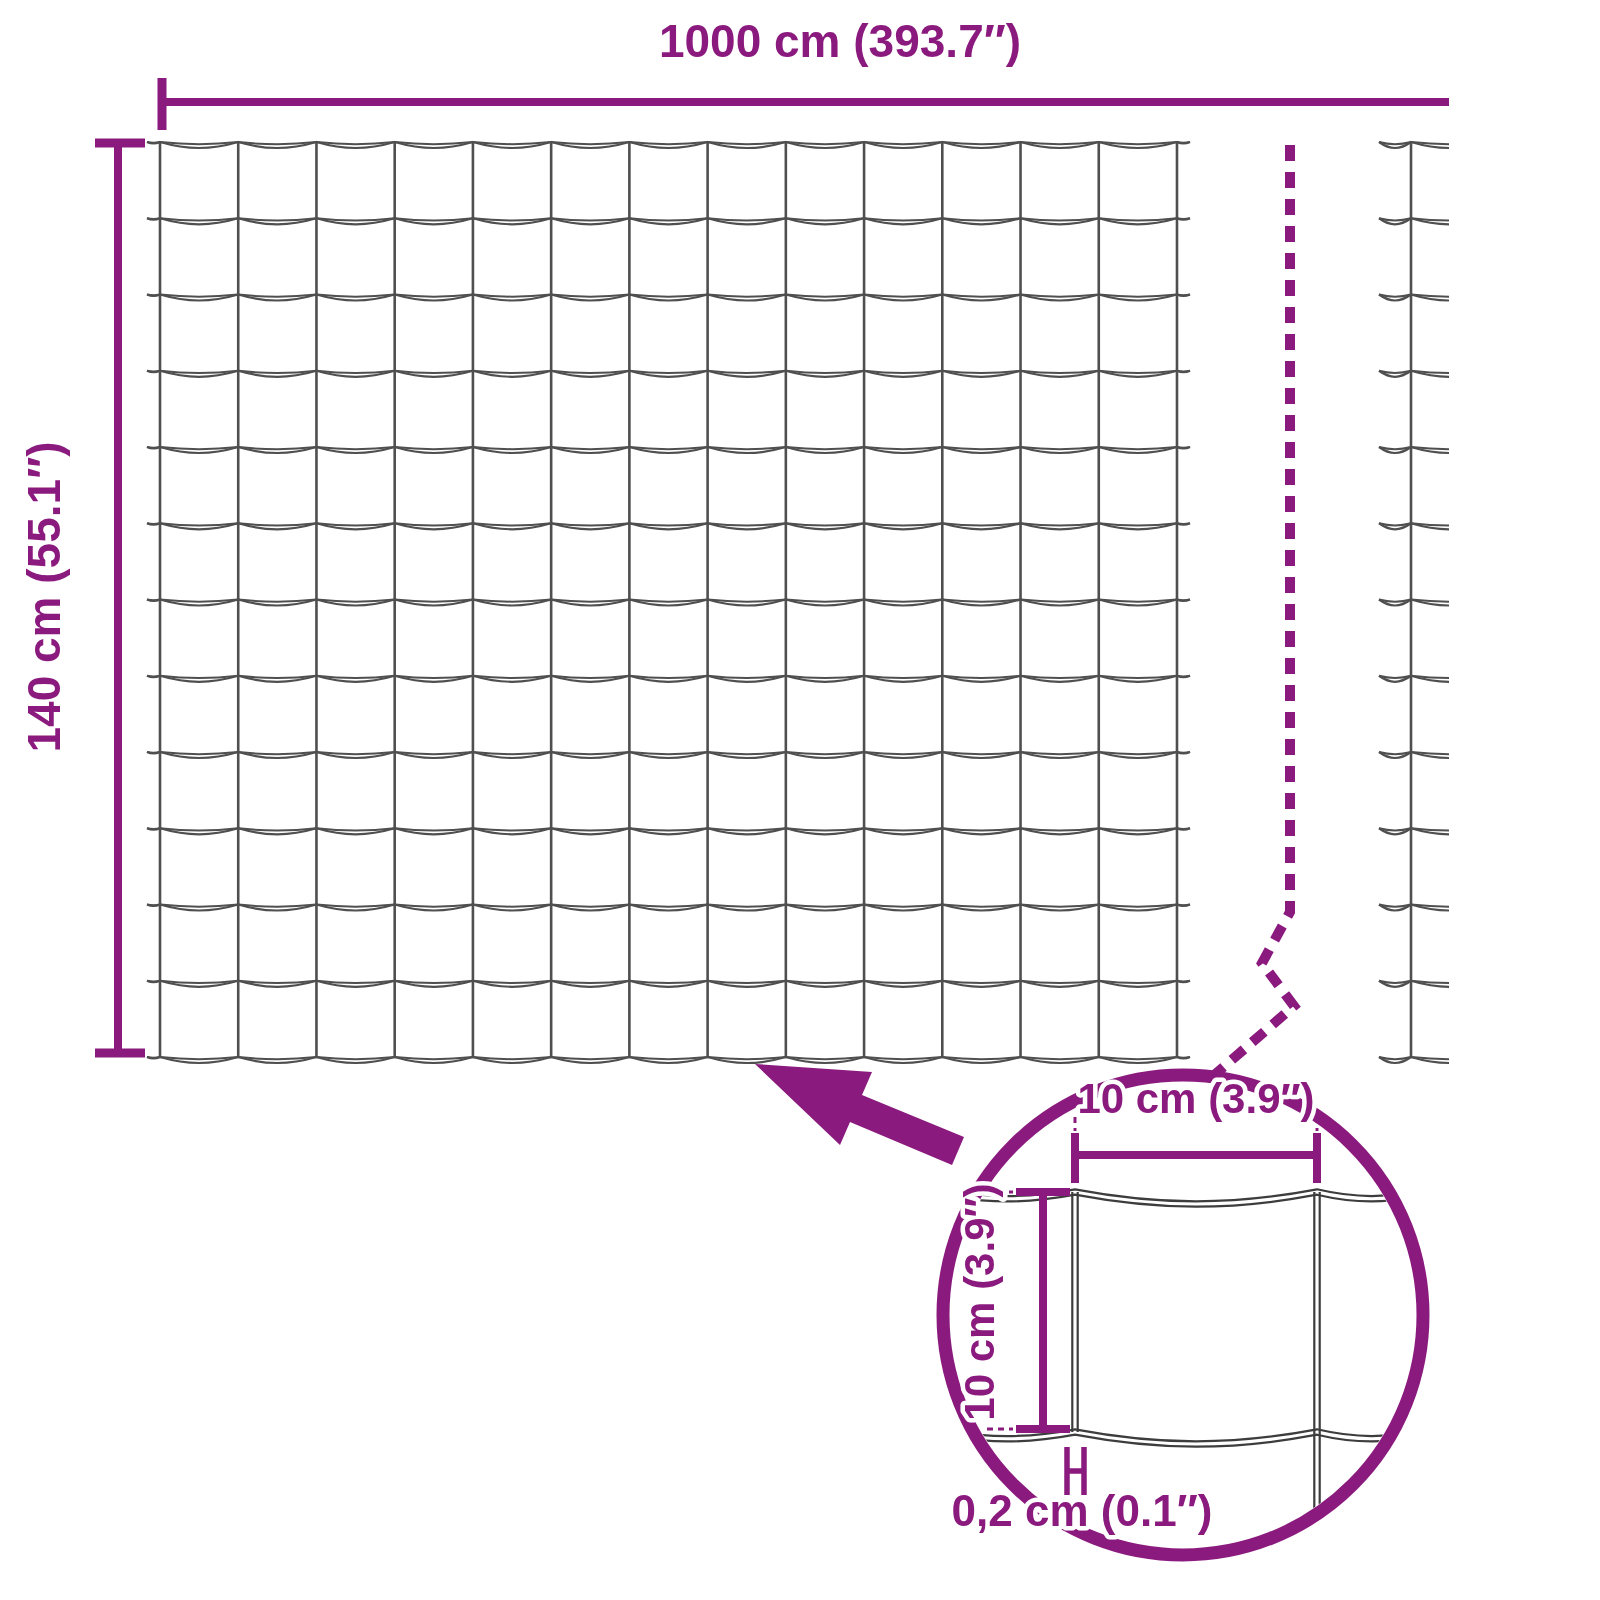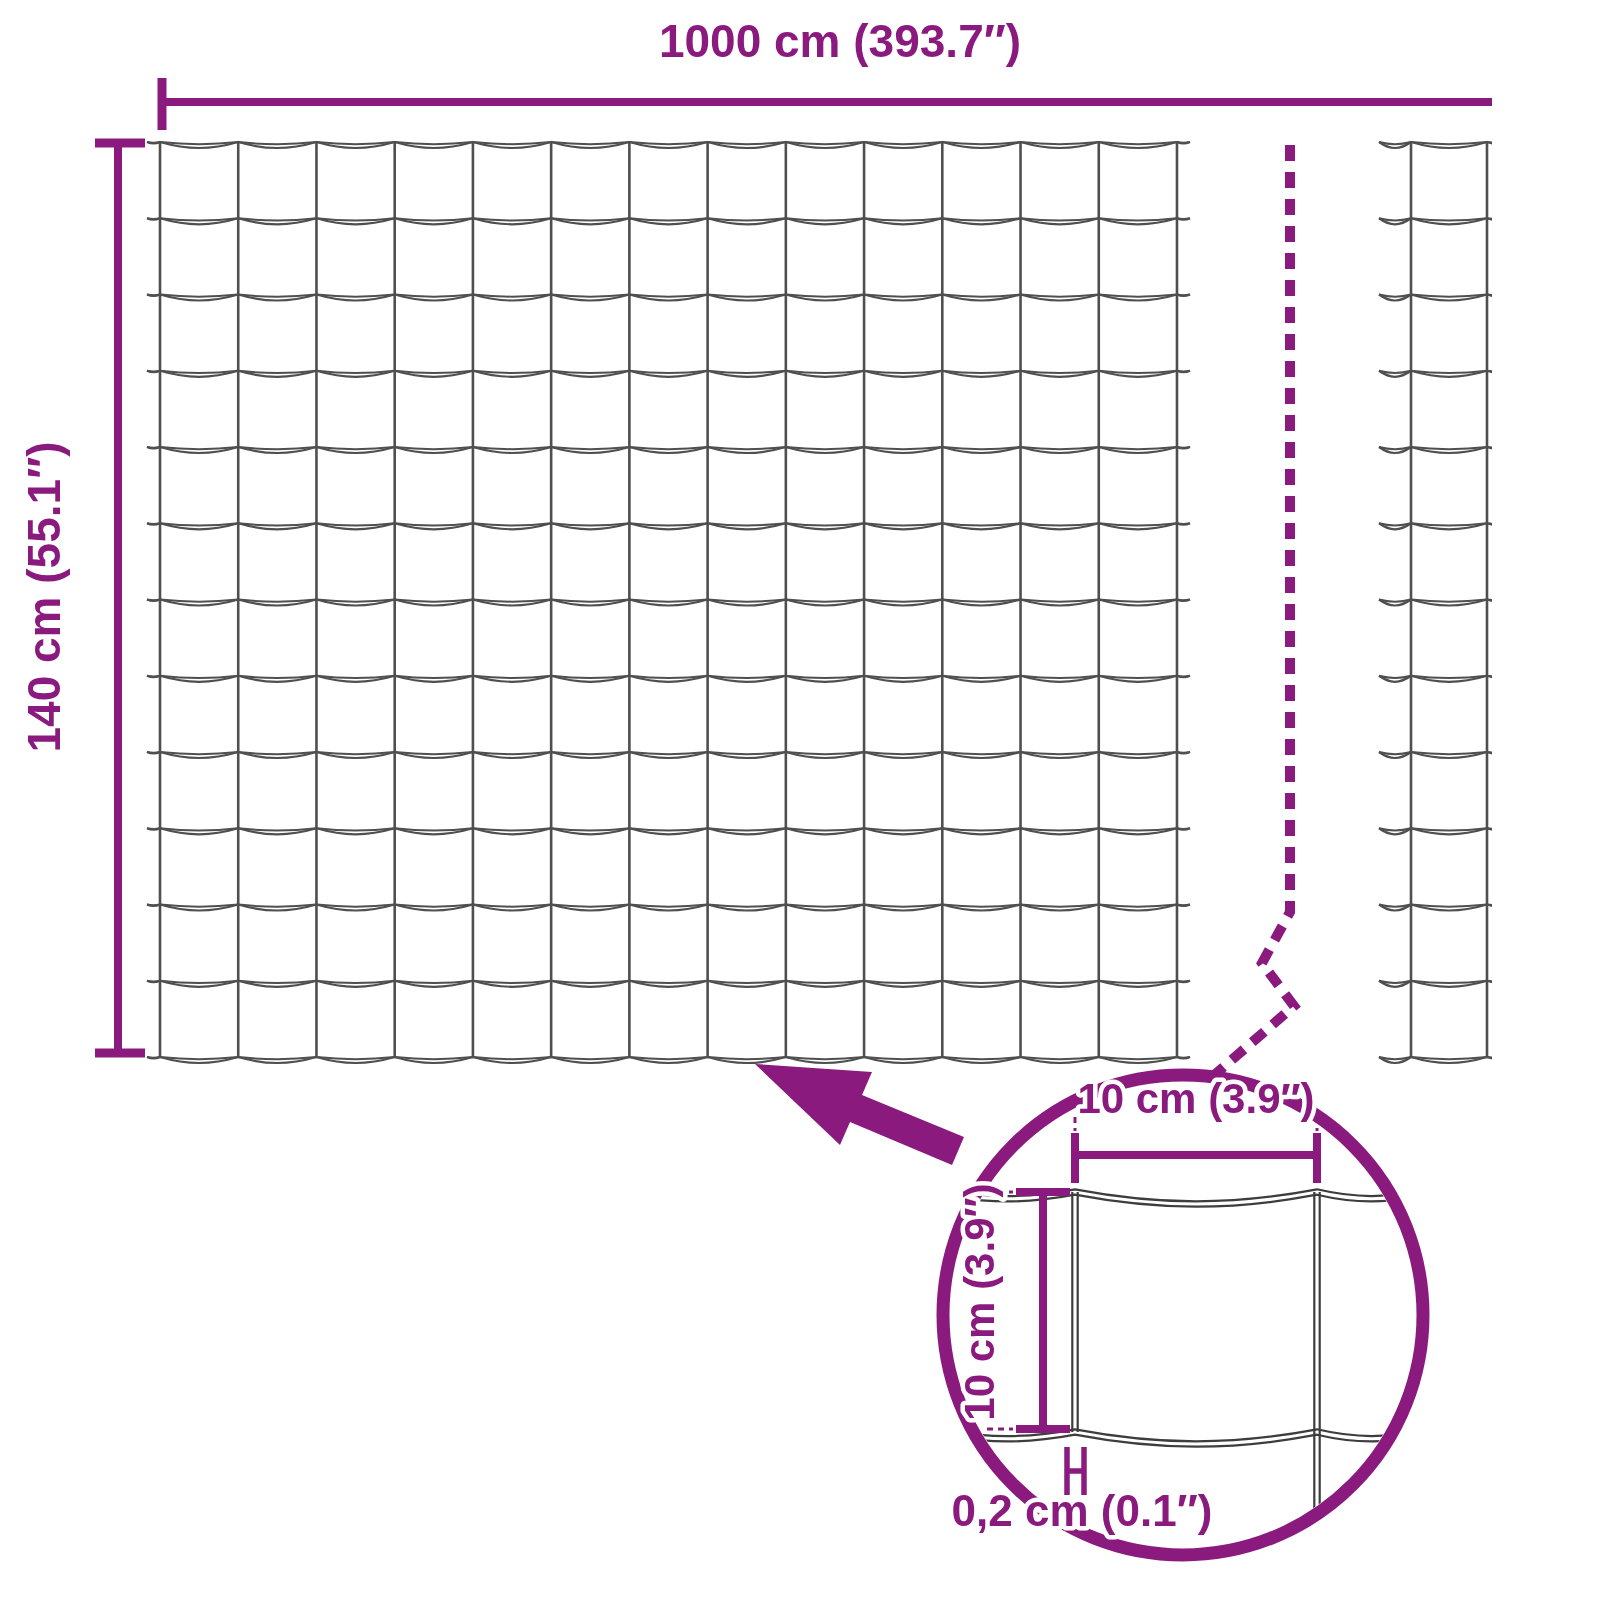--- a/index.html
+++ b/index.html
@@ -1,17 +1,17 @@
 <!DOCTYPE html>
 <html style="--accent: #8b1a7e;"><head>
 <meta charset="utf-8">
 <style>
   html,body{margin:0;padding:0;background:#fff;}
   .stage{position:relative;width:1449px;height:1600px;background:#fff;overflow:hidden;
-         font-family:"Liberation Sans",sans-serif;padding-left:43px;}
+         font-family:"Liberation Sans",sans-serif;}
   svg{position:absolute;left:0;top:0;}
   .lbl{font-family:"Liberation Sans",sans-serif;font-weight:700;fill:var(--accent,#8b1a7e);
        stroke:#ffffff;stroke-width:9px;paint-order:stroke;stroke-linejoin:round;}
 </style>
 </head>
 <body>
 
 <div class="stage">
   <svg width="1600" height="1600" viewBox="0 0 1600 1600">
     <defs>

